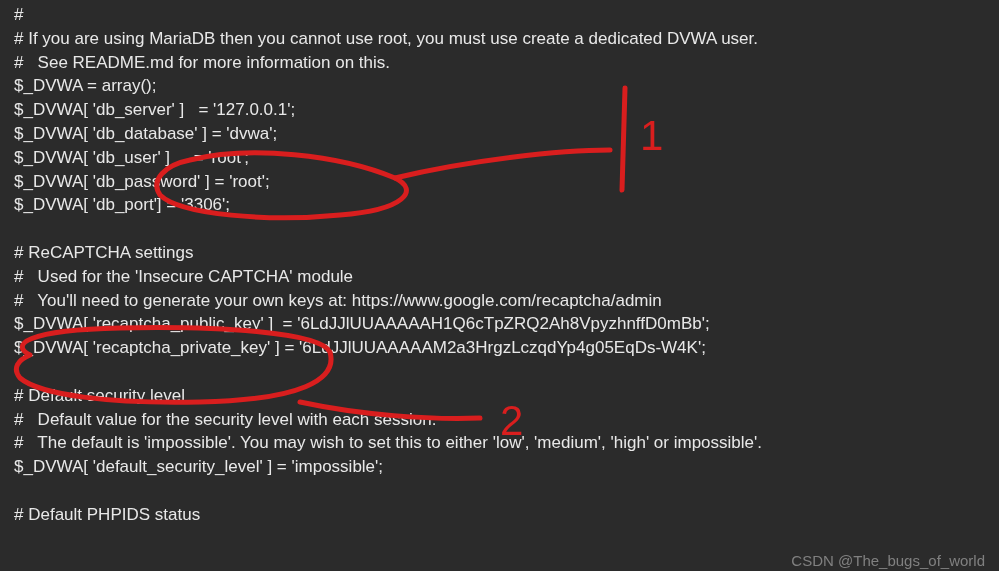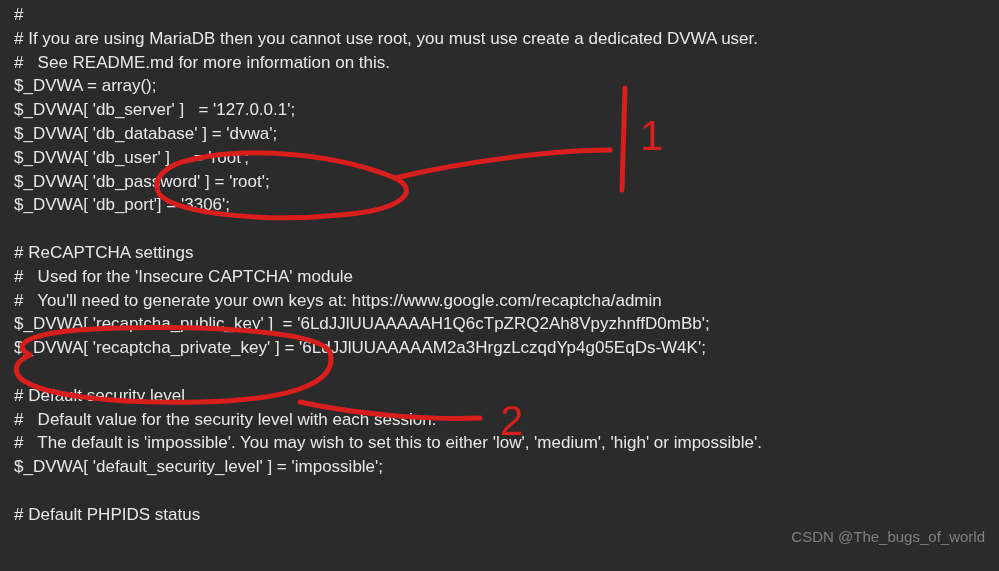--- a/index.html
+++ b/index.html
@@ -18,21 +18,21 @@
   pre {
     margin: 0;
     padding: 3px 6px 6px 14px;
     font-family: inherit;
     font-size: inherit;
     white-space: pre;
   }
   .watermark {
     position: absolute;
     right: 14px;
-    bottom: 24px;
+    bottom: 0;
     color: #8f8f8f;
     font-size: 15px;
     opacity: 0.85;
     font-family: "Segoe UI", Arial, sans-serif;
   }
   svg.overlay {
     position: absolute;
     left: 0; top: 0;
     width: 999px;
     height: 571px;

